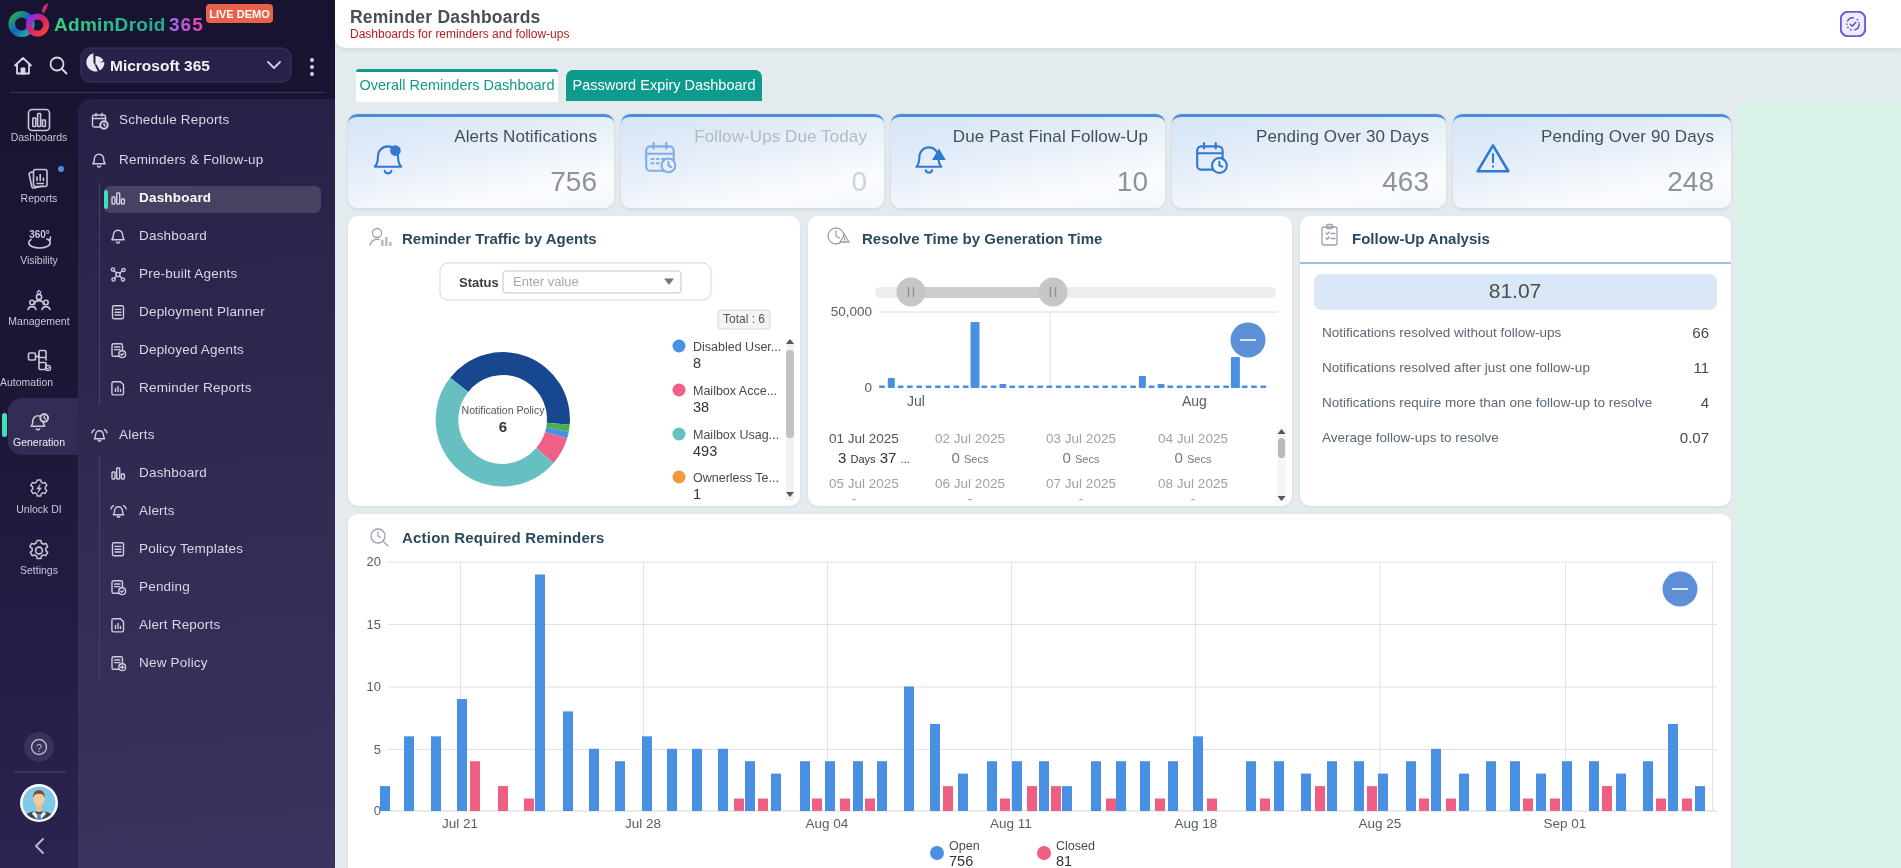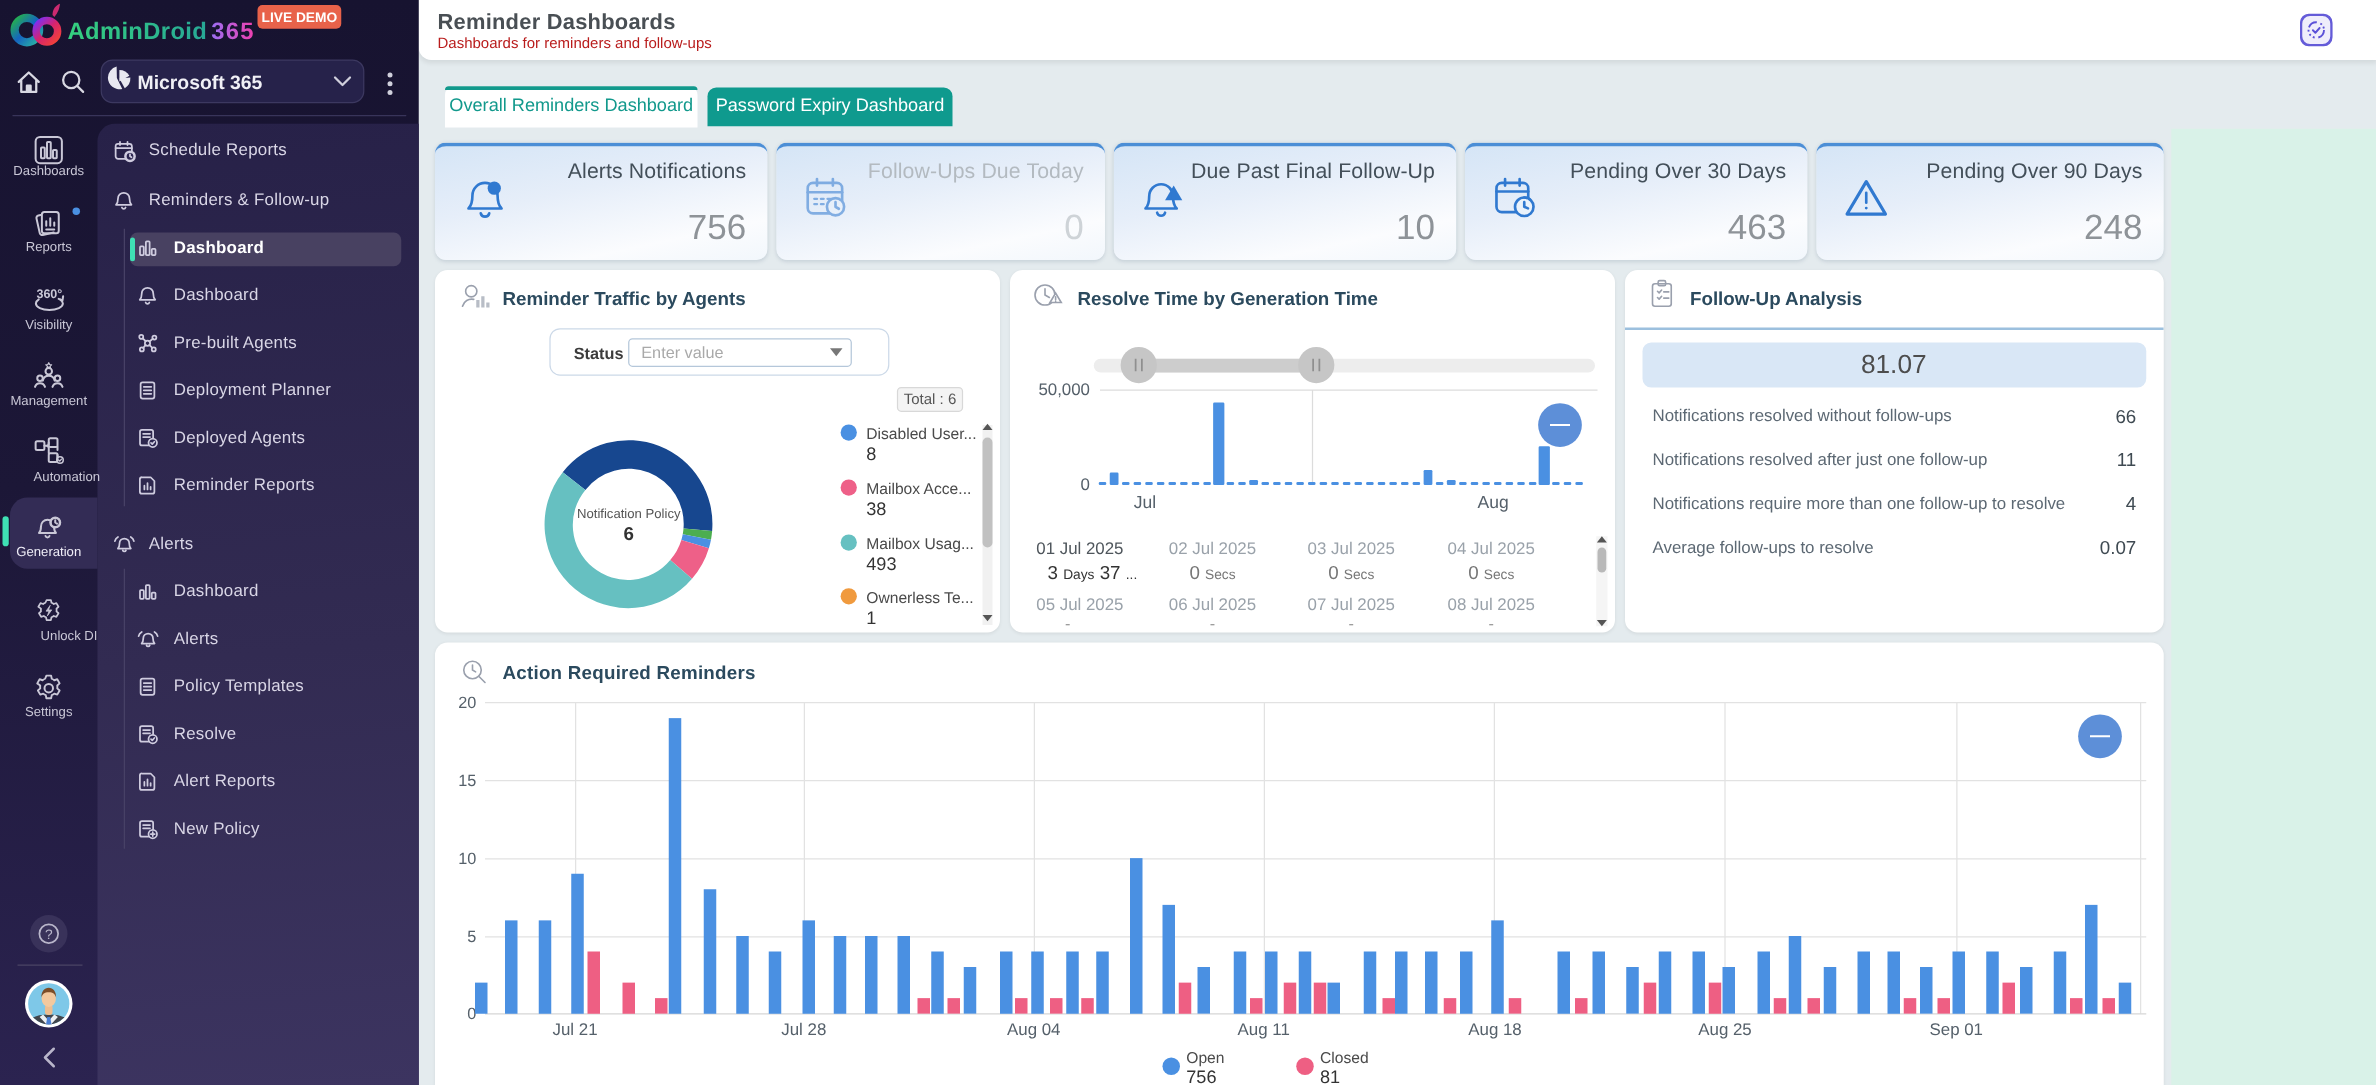--- a/index.html
+++ b/index.html
@@ -457,21 +457,21 @@
     <div style="position:absolute;left:61px;top:91px;font-size:13.5px;color:#ffffff;font-weight:600;white-space:nowrap;letter-spacing:.2px">Dashboard</div>
     <div style="position:absolute;left:61px;top:129px;font-size:13.5px;color:#d9d6e6;font-weight:400;white-space:nowrap;letter-spacing:.2px">Dashboard</div>
     <div style="position:absolute;left:61px;top:167px;font-size:13.5px;color:#d9d6e6;font-weight:400;white-space:nowrap;letter-spacing:.2px">Pre-built Agents</div>
     <div style="position:absolute;left:61px;top:205px;font-size:13.5px;color:#d9d6e6;font-weight:400;white-space:nowrap;letter-spacing:.2px">Deployment Planner</div>
     <div style="position:absolute;left:61px;top:243px;font-size:13.5px;color:#d9d6e6;font-weight:400;white-space:nowrap;letter-spacing:.2px">Deployed Agents</div>
     <div style="position:absolute;left:61px;top:281px;font-size:13.5px;color:#d9d6e6;font-weight:400;white-space:nowrap;letter-spacing:.2px">Reminder Reports</div>
     <div style="position:absolute;left:41px;top:328px;font-size:13.5px;color:#d9d6e6;font-weight:400;white-space:nowrap;letter-spacing:.2px">Alerts</div>
     <div style="position:absolute;left:61px;top:366px;font-size:13.5px;color:#d9d6e6;font-weight:400;white-space:nowrap;letter-spacing:.2px">Dashboard</div>
     <div style="position:absolute;left:61px;top:404px;font-size:13.5px;color:#d9d6e6;font-weight:400;white-space:nowrap;letter-spacing:.2px">Alerts</div>
     <div style="position:absolute;left:61px;top:442px;font-size:13.5px;color:#d9d6e6;font-weight:400;white-space:nowrap;letter-spacing:.2px">Policy Templates</div>
-    <div style="position:absolute;left:61px;top:480px;font-size:13.5px;color:#d9d6e6;font-weight:400;white-space:nowrap;letter-spacing:.2px">Resolve</div>
+    <div style="position:absolute;left:61px;top:480px;font-size:13.5px;color:#d9d6e6;font-weight:400;white-space:nowrap;letter-spacing:.2px">Pending</div>
     <div style="position:absolute;left:61px;top:518px;font-size:13.5px;color:#d9d6e6;font-weight:400;white-space:nowrap;letter-spacing:.2px">Alert Reports</div>
     <div style="position:absolute;left:61px;top:556px;font-size:13.5px;color:#d9d6e6;font-weight:400;white-space:nowrap;letter-spacing:.2px">New Policy</div>
 </div>
 <div class="abs" style="left:0;top:0;width:335px">
 
 <svg width="335" height="99" viewBox="0 0 335 99" style="position:absolute;left:0;top:0">
  <defs>
   <linearGradient id="lg1" x1="0" y1="0" x2="1" y2="1">
           <stop offset="0" stop-color="#25b24a"></stop>
           <stop offset="0.5" stop-color="#1565c0"></stop>
@@ -587,17 +587,17 @@
         <ellipse cx="39" cy="799" rx="5.7" ry="6.6" fill="#f3c99e"></ellipse>
         <path d="M33.1 798 c0-5.2 2.4-7.9 5.9-7.9 s5.9 2.7 5.9 7.9 c-.9-3-2.4-4.3-5.9-4.3 s-5 1.3-5.9 4.3 Z" fill="#7d4e28"></path>
       </g>
       <path d="M43 839 l-7 7 7 7" stroke="#b9b6ca" stroke-width="2" fill="none" stroke-linecap="round" stroke-linejoin="round"></path>
       <line x1="14" y1="772" x2="66" y2="772" stroke="#4a4464" stroke-width="1"></line>
     </svg>
     <div style="position:absolute;left:0;top:36px;width:78px;text-align:center;font-size:10.5px;color:#c9c7d6">Dashboards</div>
     <div style="position:absolute;left:0;top:97px;width:78px;text-align:center;font-size:10.5px;color:#c9c7d6">Reports</div>
     <div style="position:absolute;left:0;top:159px;width:78px;text-align:center;font-size:10.5px;color:#c9c7d6">Visibility</div>
     <div style="position:absolute;left:0;top:220px;width:78px;text-align:center;font-size:10.5px;color:#c9c7d6">Management</div>
-    <div style="position:absolute;left:0;top:281px;width:80px;text-align:right;font-size:10.5px;color:#c9c7d6">Automation</div>
+    <div style="position:absolute;left:0;top:281px;width:80px;text-align:left;font-size:10.5px;color:#c9c7d6">Automation</div>
     <div style="position:absolute;left:0;top:341px;width:78px;text-align:center;font-size:10.5px;color:#efedf7">Generation</div>
-    <div style="position:absolute;left:0;top:408px;width:78px;text-align:right;font-size:10.5px;color:#c9c7d6">Unlock DI</div>
+    <div style="position:absolute;left:0;top:408px;width:78px;text-align:center;font-size:10.5px;color:#c9c7d6">Unlock DI</div>
     <div style="position:absolute;left:0;top:469px;width:78px;text-align:center;font-size:10.5px;color:#c9c7d6">Settings</div>
   </div>
 
 </body></html>

